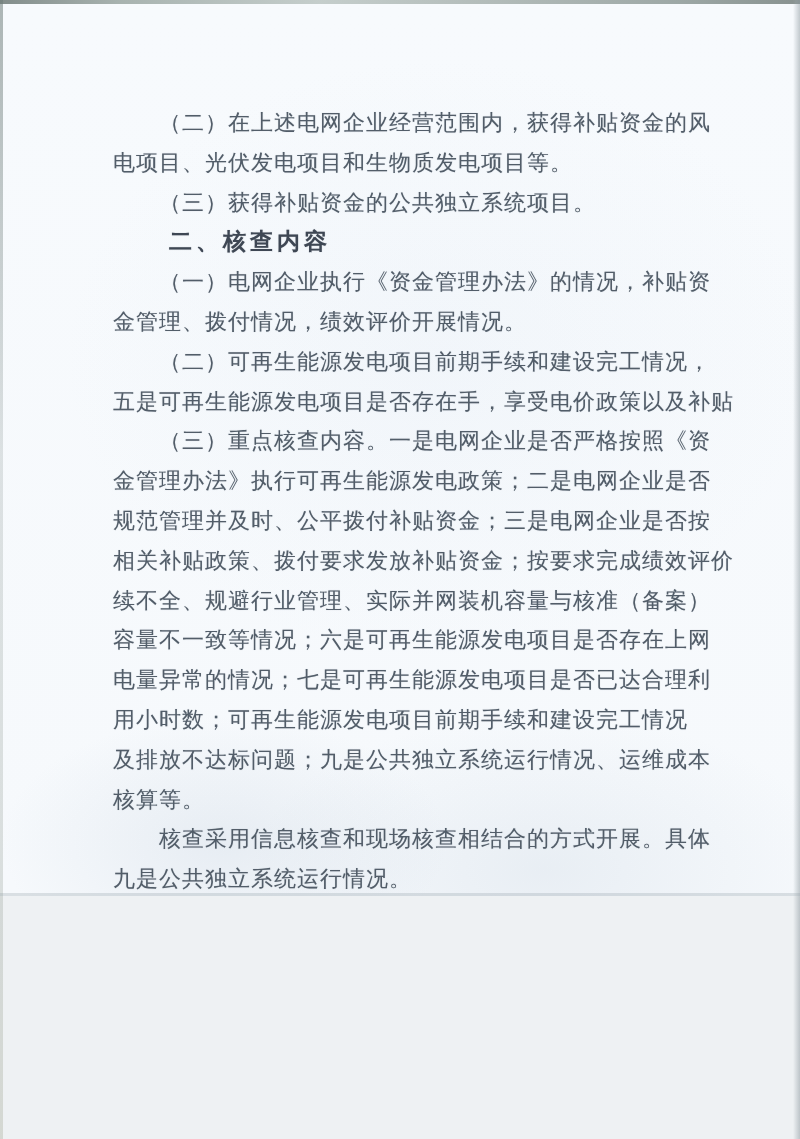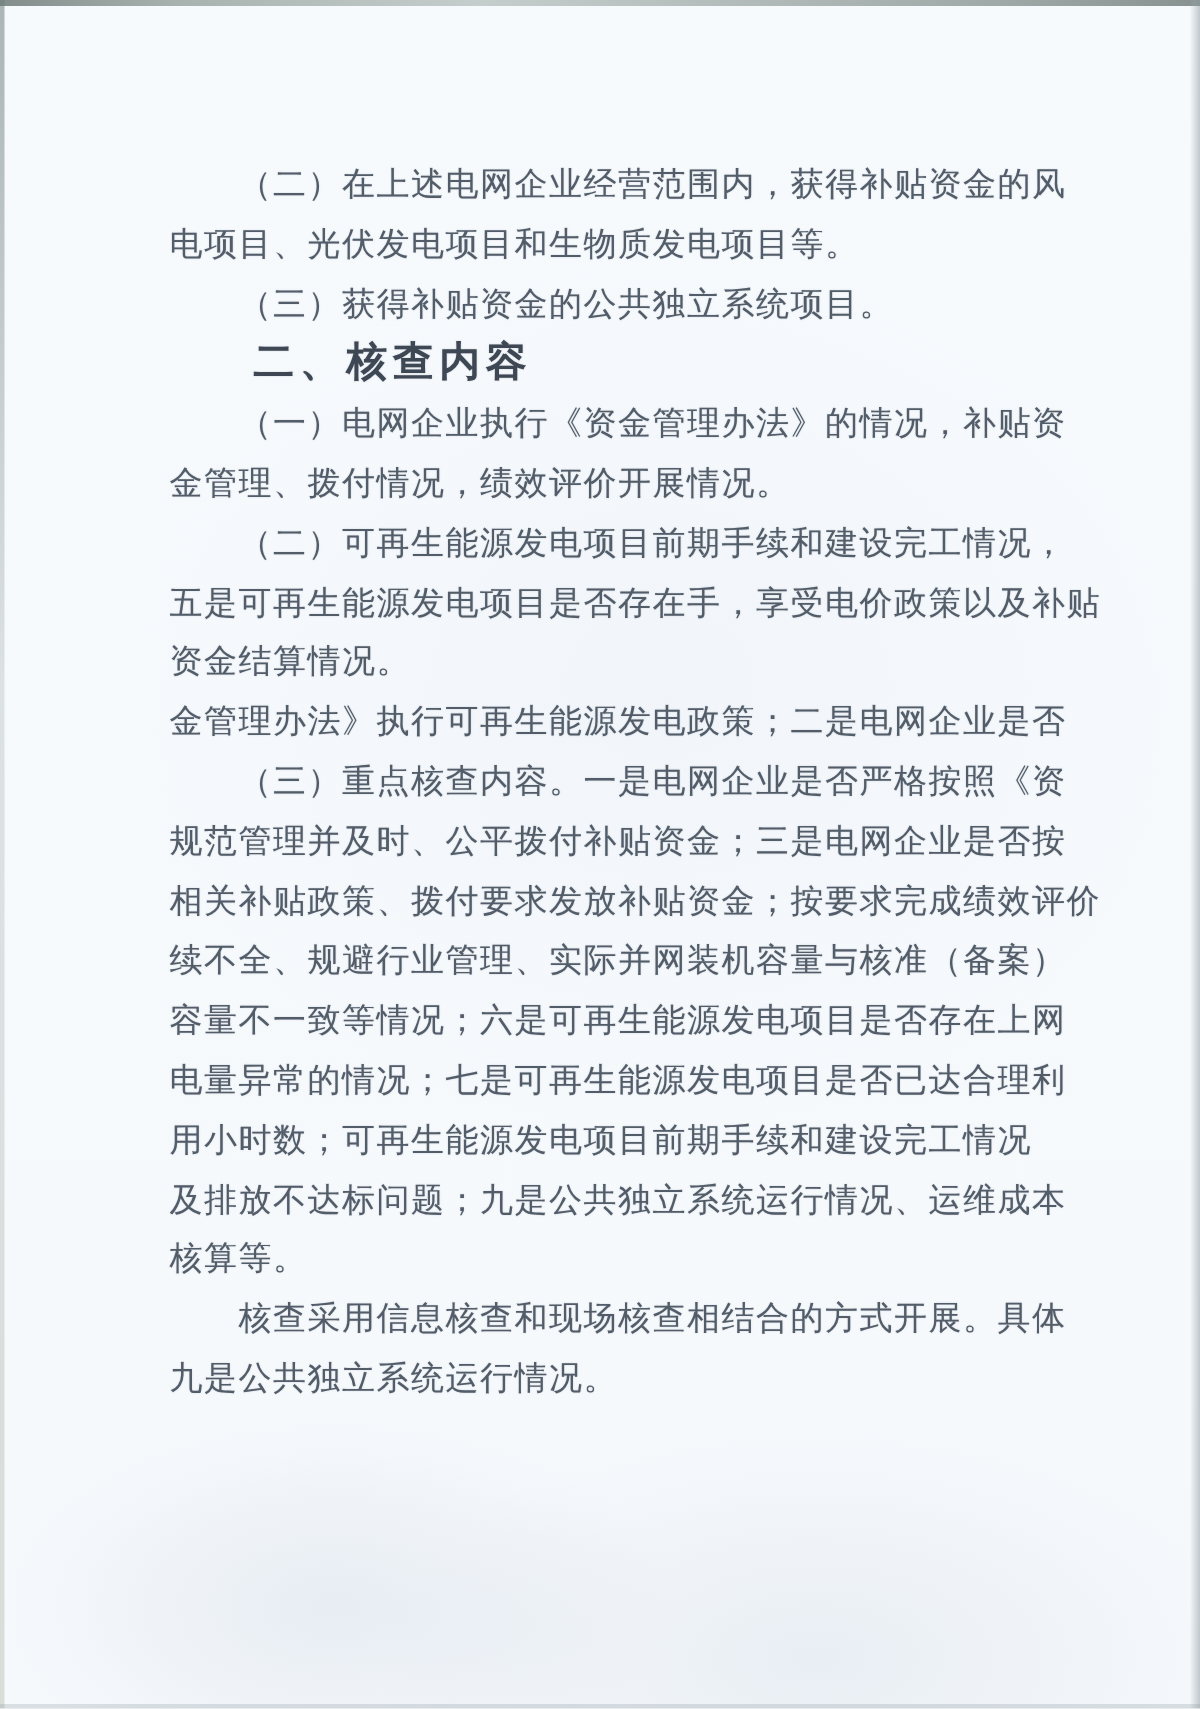--- a/index.html
+++ b/index.html
@@ -6,21 +6,21 @@
     margin: 0;
     padding: 0;
     width: 800px;
     height: 1139px;
     overflow: hidden;
     background: #eef1f3;
   }
   .page {
     position: relative;
     width: 800px;
-    height: 1139px;
+    height: 896px;
     background:
       radial-gradient(ellipse 320px 180px at 28% 94%, rgba(176,192,210,0.22), transparent 70%),
       radial-gradient(ellipse 420px 220px at 68% 97%, rgba(170,188,206,0.18), transparent 70%),
       radial-gradient(ellipse 500px 400px at 55% 40%, rgba(210,222,236,0.15), transparent 75%),
       linear-gradient(#f7fafd, #f6f9fc);
   }
   
   .edge-top {
     position: absolute; top: 0; left: 0; width: 800px; height: 4px;
     background: linear-gradient(to right,
@@ -55,21 +55,21 @@
     white-space: nowrap;
     font-family: "Liberation Serif", "DejaVu Serif", serif;
     font-size: 22px;
     letter-spacing: 1px;
     text-shadow: 0 0 1px rgba(90,102,116,0.35);
   }
   .line.indent { padding-left: 46px; }
   .line.heading {
     font-family: Liberation Serif, serif;
     font-weight: 700;
-    font-size: 27px;
+    font-size: 23px;
     letter-spacing: 4px;
     padding-left: 56px;
     color: var(--heading-color, #3e4754);
     text-shadow: 0 0 1px rgba(62,71,84,0.35);
   }
 </style>
 </head>
 <body>
 
 <div class="page">
@@ -79,23 +79,22 @@
   <div class="edge-bottom"></div>
   <div class="text-block">
       <div class="line indent">（二）在上述电网企业经营范围内，获得补贴资金的风</div>
       <div class="line">电项目、光伏发电项目和生物质发电项目等。</div>
       <div class="line indent">（三）获得补贴资金的公共独立系统项目。</div>
       <div class="line heading indent">二、核查内容</div>
       <div class="line indent">（一）电网企业执行《资金管理办法》的情况，补贴资</div>
       <div class="line">金管理、拨付情况，绩效评价开展情况。</div>
       <div class="line indent">（二）可再生能源发电项目前期手续和建设完工情况，</div>
       <div class="line">五是可再生能源发电项目是否存在手，享受电价政策以及补贴</div>
-      <div class="line">资金结算情况。</div>
+      <div class="line indent">（三）重点核查内容。一是电网企业是否严格按照《资</div>
       <div class="line">金管理办法》执行可再生能源发电政策；二是电网企业是否</div>
-      <div class="line indent">（三）重点核查内容。一是电网企业是否严格按照《资</div>
       <div class="line">规范管理并及时、公平拨付补贴资金；三是电网企业是否按</div>
       <div class="line">相关补贴政策、拨付要求发放补贴资金；按要求完成绩效评价</div>
       <div class="line">续不全、规避行业管理、实际并网装机容量与核准（备案）</div>
       <div class="line">容量不一致等情况；六是可再生能源发电项目是否存在上网</div>
       <div class="line">电量异常的情况；七是可再生能源发电项目是否已达合理利</div>
       <div class="line">用小时数；可再生能源发电项目前期手续和建设完工情况</div>
       <div class="line">及排放不达标问题；九是公共独立系统运行情况、运维成本</div>
       <div class="line">核算等。</div>
       <div class="line indent">核查采用信息核查和现场核查相结合的方式开展。具体</div>
       <div class="line">九是公共独立系统运行情况。</div>

